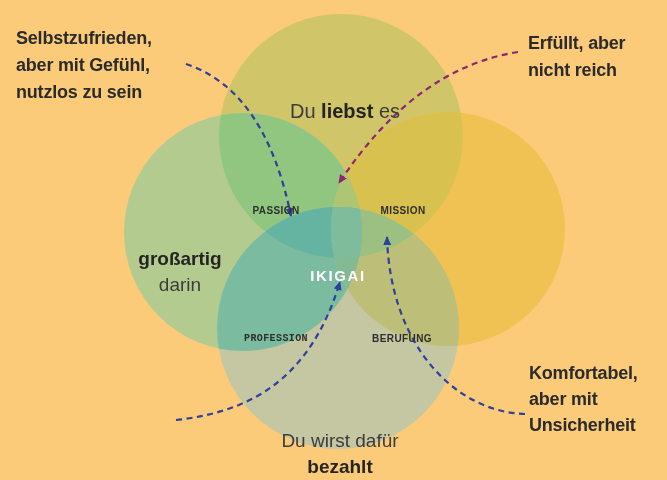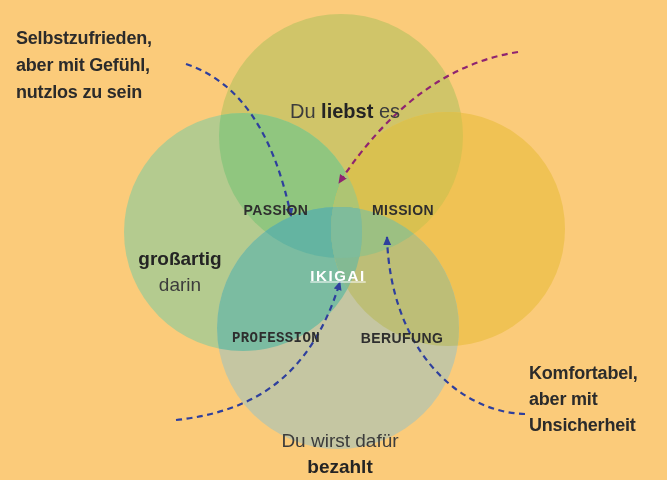--- a/index.html
+++ b/index.html
@@ -7,21 +7,21 @@
   .stage{
     position:relative;width:667px;height:480px;overflow:hidden;
     background:#fbcb7a;
   }
   .stage svg{position:absolute;left:0;top:0;}
   .txt{position:absolute;color:#3c3c3c;}
   .center-pt{transform:translate(-50%,-50%);text-align:center;margin-top:44px;}
   .circle-label{font-size:19px;line-height:26px;white-space:nowrap;}
   .circle-label b{color:#242424;font-weight:700;}
   .corner-note{font-weight:700;color:#2b2b2b;font-size:18px;line-height:27px;letter-spacing:-0.2px;white-space:nowrap;}
-  .zone-label{font-weight:700;color:#2e2e2e;font-size:14px;letter-spacing:.4px;white-space:nowrap;}
+  .zone-label{font-weight:700;color:#2e2e2e;font-size:10px;letter-spacing:.4px;white-space:nowrap;}
   .ikigai{font-weight:700;color:#ffffff;font-size:15px;letter-spacing:1.6px;white-space:nowrap;}
 </style>
 </head>
 <body>
 
 <div class="stage">
 
   <svg width="667" height="480" viewBox="0 0 667 480">
     <defs>
       <clipPath id="cT">
@@ -110,28 +110,32 @@
   <div class="txt center-pt circle-label" style="left:340px;top:410px;">
     <div>Du wirst dafür</div>
     <div><b>bezahlt</b></div>
   </div>
 
   <div class="txt center-pt zone-label" style="left:276px;top:166px;">PASSION</div>
   <div class="txt center-pt zone-label" style="left:403px;top:166px;">MISSION</div>
   <div class="txt center-pt zone-label" style="left:276px;top:294px;font-family:Liberation Mono, monospace;">PROFESSION</div>
   <div class="txt center-pt zone-label" style="left:402px;top:294px;">BERUFUNG</div>
 
-  <div class="txt center-pt ikigai" style="left:338px;top:231px;text-decoration:underline;">IKIGAI</div>
+  <div class="txt center-pt ikigai" style="left:338px;top:231px;">IKIGAI</div>
 
   <div class="txt corner-note" style="left:16px;top:25px;">
     <div>Selbstzufrieden,</div>
     <div>aber mit Gefühl,</div>
     <div>nutzlos zu sein</div>
   </div>
 
+  <div class="txt corner-note" style="left:528px;top:30px;">
+    <div>Erfüllt, aber</div>
+    <div>nicht reich</div>
+  </div>
 
 
   <div class="txt corner-note" style="left:529px;top:360px;line-height:26px;">
     <div>Komfortabel,</div>
     <div>aber mit</div>
     <div>Unsicherheit</div>
   </div>
 
 </div>
 

